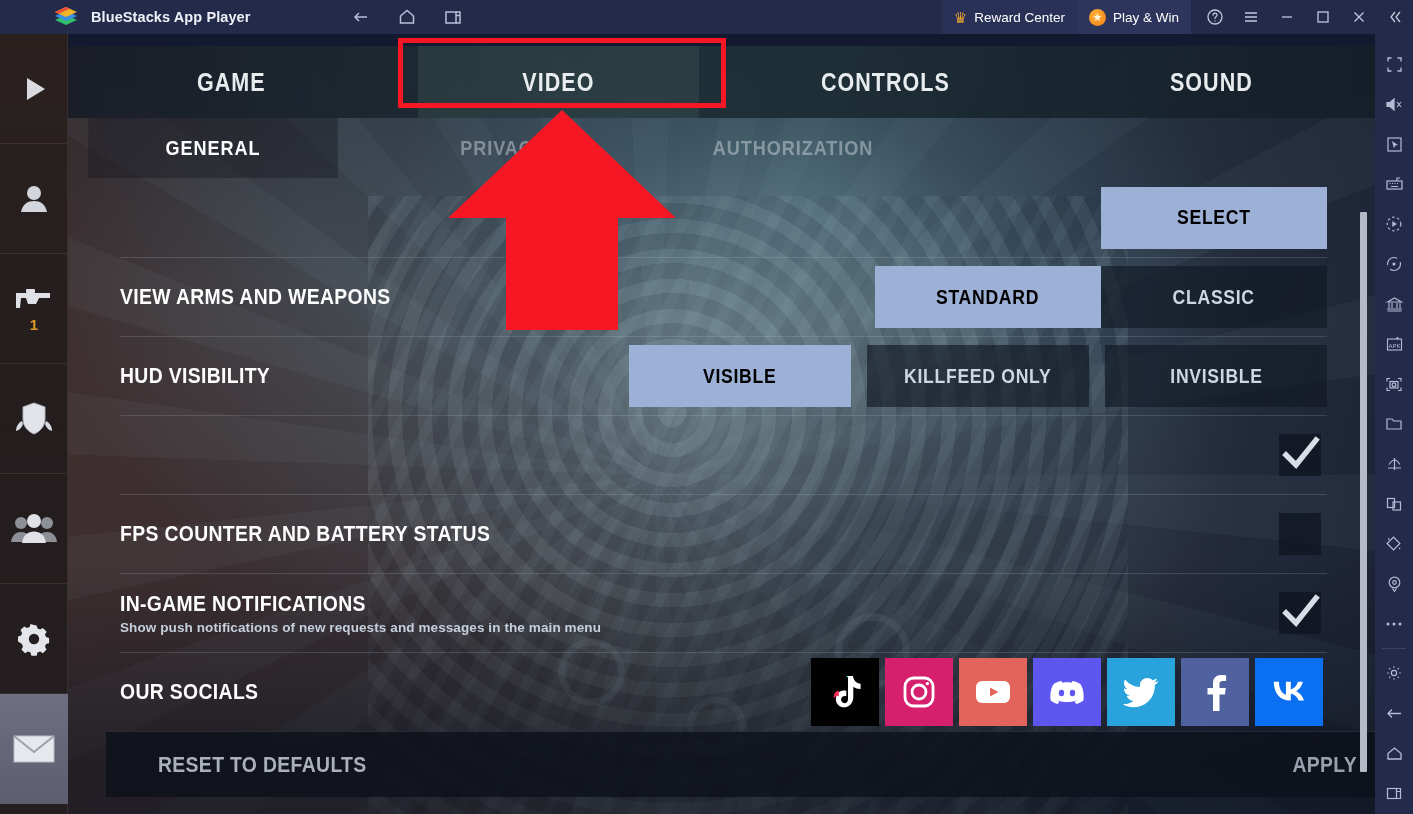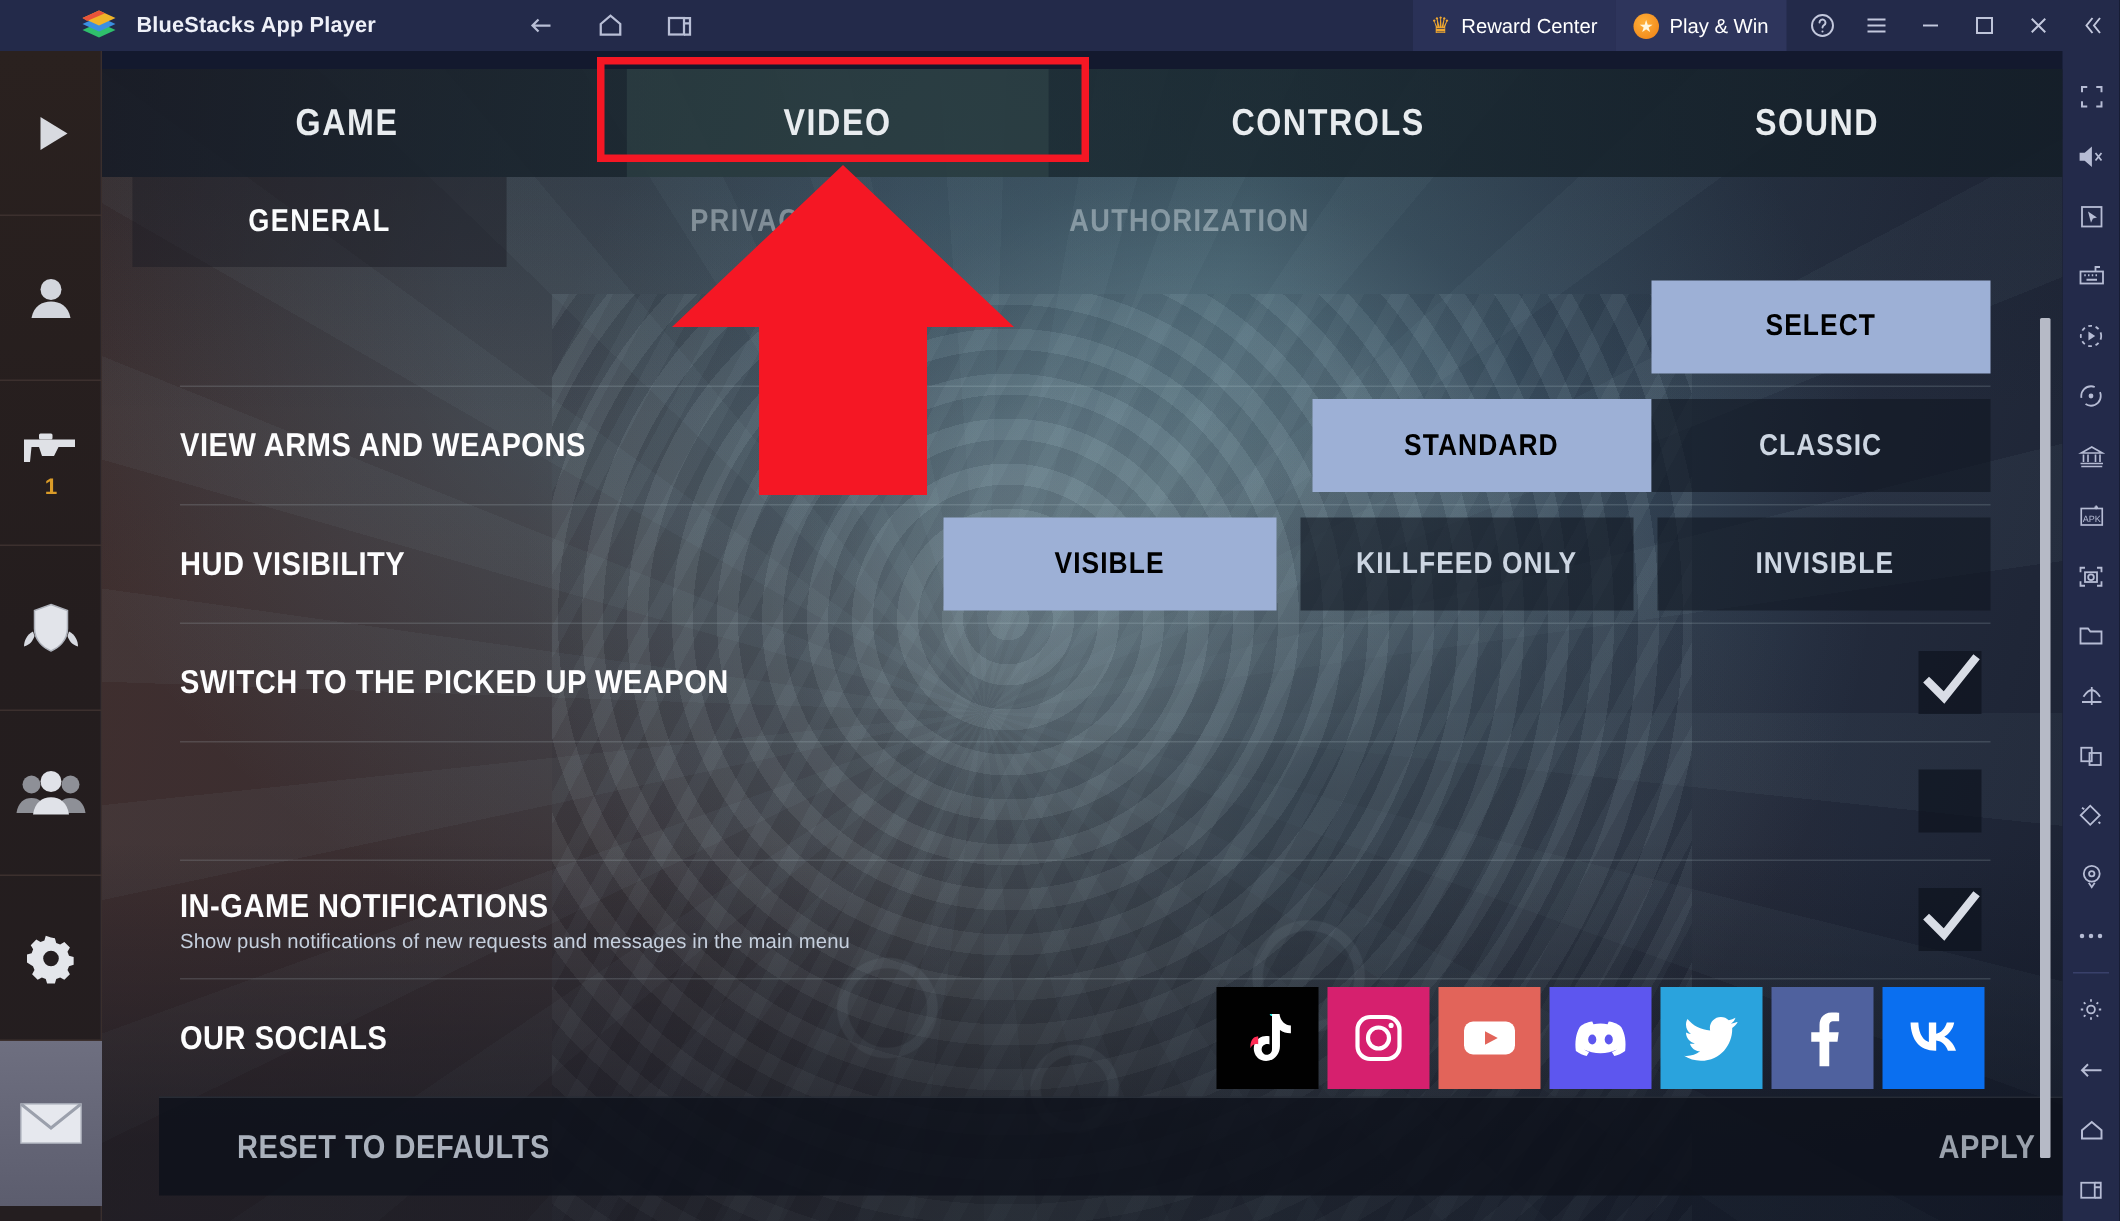--- a/index.html
+++ b/index.html
@@ -141,21 +141,21 @@
     display: flex; align-items: center;
   }
   .row.first { border-top: none; }
   .row-label {
     font-size: 22px; letter-spacing: .4px; color: #fdfdfe; font-weight: bold;
     font-family: "Liberation Sans Narrow", "Liberation Sans", sans-serif;
     transform: scaleX(.88); transform-origin: left center; white-space: nowrap;
   }
   .row-label .sub { color: #9fb3d6; font-weight: bold; }
   .row-sublabel {
-    font-size: 13.5px; color: #c5cfdd; font-weight: normal; margin-top: 3px;
+    font-size: 13.5px; color: #c5cfdd; font-weight: bold; margin-top: 3px;
     font-family: "Liberation Sans", sans-serif; transform: none; letter-spacing: .1px;
   }
   .label-wrap { display: flex; flex-direction: column; justify-content: center; }
   .row-ctrls { margin-left: auto; display: flex; align-items: center; }
 
   .opt {
     height: 62px; display: flex; align-items: center; justify-content: center;
     color: #cdd6e2; font-size: 20px; letter-spacing: .8px; font-weight: bold;
     font-family: "Liberation Sans Narrow", "Liberation Sans", sans-serif;
     background: rgba(16,22,34,.62); cursor: pointer;
@@ -517,33 +517,33 @@
           <div class="opt wide">
             <span>KILLFEED ONLY</span>
             </div>
           <div class="opt wide">
             <span>INVISIBLE</span>
             </div>
         </div>
       </div>
 
       <div class="row" style="top:237px">
-        <div class="label-wrap">
-          <div class="row-label">SWITCH TO THE PICKED UP WEAPON</div>
-        </div>
         <div class="row-ctrls">
           <div class="cbox">
             <svg class="tick" viewBox="0 0 46 46">
               <path d="M9 23 L19 33 L39 8" fill="none" stroke="#d9dde6" stroke-width="5.5" stroke-linecap="square"></path>
               </svg>
           </div>
         </div>
       </div>
 
       <div class="row" style="top:316px">
+        <div class="label-wrap">
+          <div class="row-label">FPS COUNTER AND BATTERY STATUS</div>
+        </div>
         <div class="row-ctrls">
           <div class="cbox"></div>
         </div>
       </div>
 
       <div class="row" style="top:395px">
         <div class="label-wrap">
           <div class="row-label">IN-GAME NOTIFICATIONS</div>
           <div class="row-sublabel">Show push notifications of new requests and messages in the main menu</div>
         </div>

